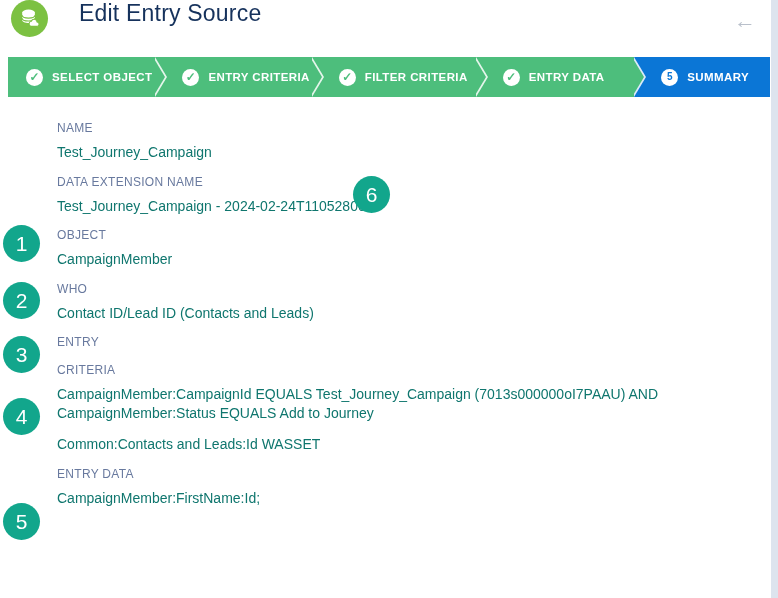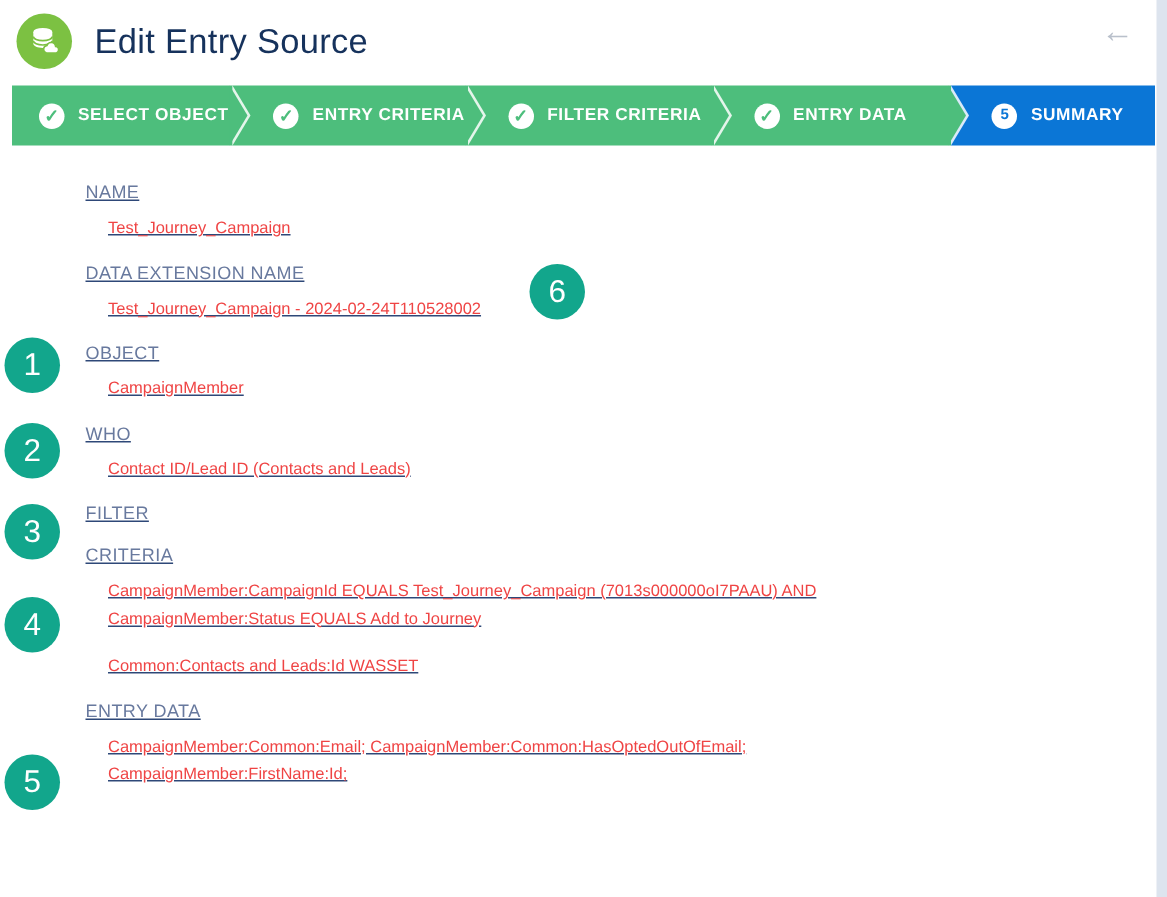--- a/index.html
+++ b/index.html
@@ -11,23 +11,24 @@
     overflow: hidden;
     color: #2e4878;
   }
 
   
   .header {
     position: absolute;
     top: 0; left: 0; right: 8px;
     height: 54px;
     display: flex;
-    align-items: center;
+    align-items: flex-start;
     padding-left: 11px;
     background: #fff;
+    gap: 16px;
   }
   .app-icon {
     width: 37px; height: 37px;
     border-radius: 50%;
     background: #7cc142;
     display: flex; align-items: center; justify-content: center;
     flex: 0 0 auto;
   }
   .page-title {
     margin-left: 15px;
@@ -119,33 +120,32 @@
     white-space: nowrap;
     text-align: center;
   }
 
   
   .content {
     position: absolute;
     top: 121px; left: 57px;
     width: 660px;
   }
-  .section { margin-bottom: 13px; text-decoration: underline; }
+  .section { margin-bottom: 13px; }
   .sec-label {
     font-size: 12px;
     line-height: 15px;
     color: #68799e;
     letter-spacing: 0.3px;
     margin-bottom: 7px;
   }
   .sec-line {
-    font-size: 11px;
+    font-size: 14px;
     line-height: 18.5px;
-    color: #ef4444;
-    margin-left: 15px;
+    color: #0f766e;
   }
 
   
   .anno {
     position: absolute;
     width: 37px; height: 37px;
     border-radius: 50%;
     background: #12a68c;
     color: #ffffff;
     font-size: 21px;
@@ -238,36 +238,35 @@
     <div class="sec-label">OBJECT</div>
     <div class="sec-line">CampaignMember</div>
   </div>
 
   <div class="section">
     <div class="sec-label">WHO</div>
     <div class="sec-line">Contact ID/Lead ID (Contacts and Leads)</div>
   </div>
 
   <div class="section">
-    <div class="sec-label">FILTER</div>
+    <div class="sec-label">ENTRY</div>
   </div>
 
   <div class="section">
     <div class="sec-label">CRITERIA</div>
     <div class="sec-line">CampaignMember:CampaignId EQUALS Test_Journey_Campaign (7013s000000oI7PAAU) AND</div>
     <div class="sec-line">CampaignMember:Status EQUALS Add to Journey</div>
   </div>
 
   <div class="section">
     <div class="sec-line">Common:Contacts and Leads:Id WASSET</div>
   </div>
 
   <div class="section">
     <div class="sec-label">ENTRY DATA</div>
-    <div class="sec-line">CampaignMember:Common:Email; CampaignMember:Common:HasOptedOutOfEmail;</div>
     <div class="sec-line">CampaignMember:FirstName:Id;</div>
   </div>
 
 </div>
 
 <div class="anno" id="anno-1">1</div>
 <div class="anno" id="anno-2">2</div>
 <div class="anno" id="anno-3">3</div>
 <div class="anno" id="anno-4">4</div>
 <div class="anno" id="anno-5">5</div>

